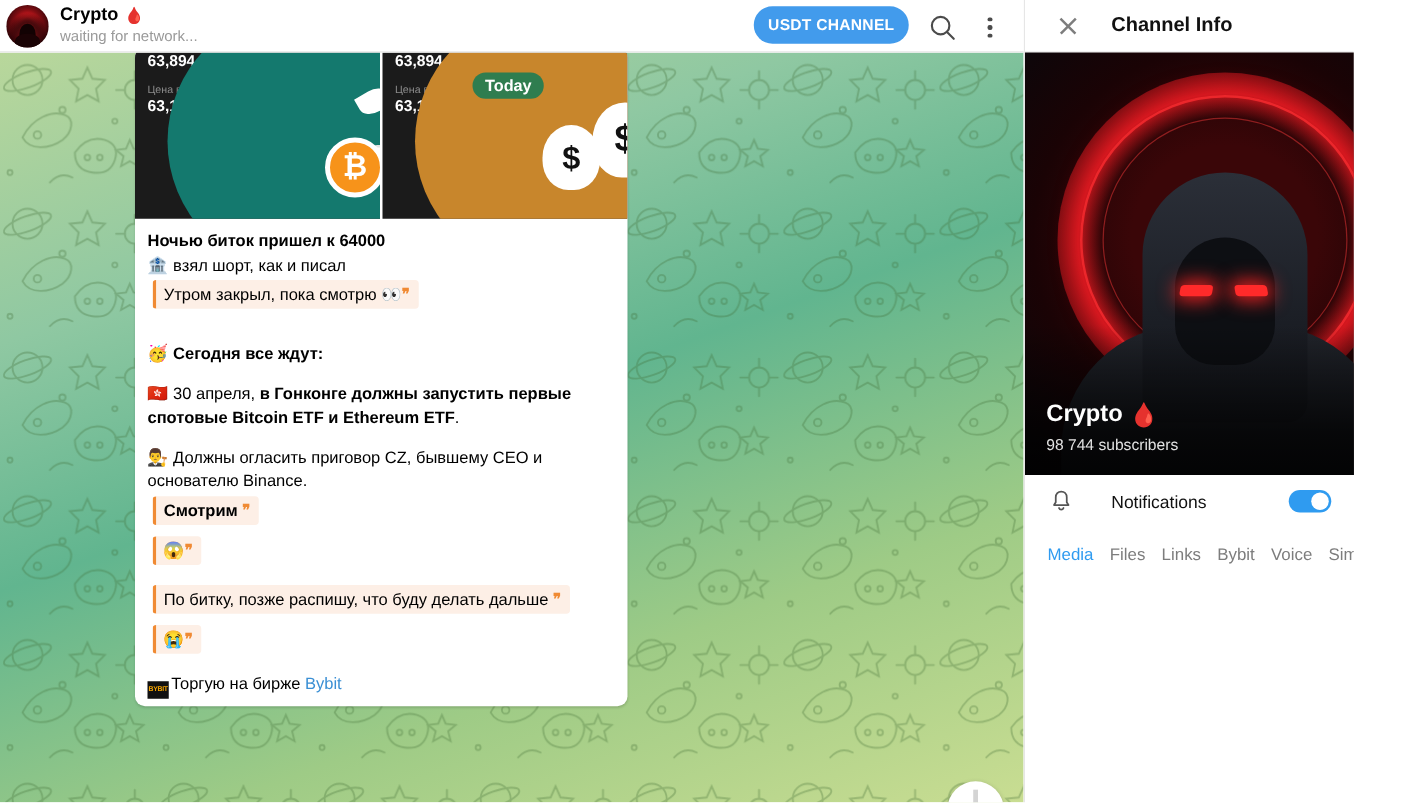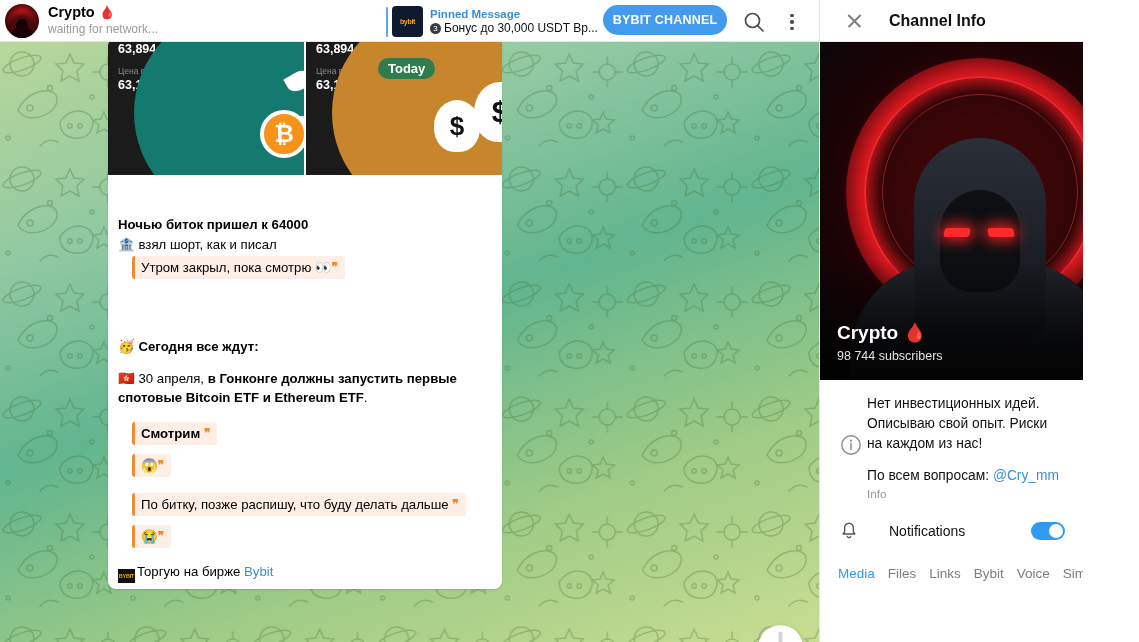--- a/index.html
+++ b/index.html
@@ -113,25 +113,25 @@
   .bag.b1 { left: 128px; top: 62px; width: 46px; height: 52px; font-size: 26px; }
   .bag.b2 { left: 168px; top: 44px; width: 52px; height: 60px; font-size: 30px; }
   .bag-top { position:absolute; background:#e8a33d; border-radius: 3px; }
   .today-badge {
     position:absolute; z-index:5; left: 72px; top: 20px; background:#2f7d4f; color:#fff;
     font-size: 13px; font-weight:bold; padding: 3px 10px; border-radius: 11px;
   }
 
   .msg-body { padding: 8px 10px 6px 10px; position: relative; }
   .line { font-size: 13.2px; line-height: 19.5px; color: #000; }
-  .bold { font-weight: bold; margin-top: 32px; }
+  .bold { font-weight: bold; }
   .spacer { height: 12px; }
   .quote {
     background: #fdefe6; border-left: 3px solid #f08a33; border-radius: 3px;
-    padding: 2px 7px 2px 6px; display: inline-block; margin: 2px 14px;
+    padding: 2px 7px 2px 6px; display: inline-block; margin: 2px 4px;
     font-size: 13.2px; line-height: 19px; color: #000;
   }
   .quote .qmark { color: #f08a33; font-weight: bold; font-size: 12px; vertical-align: top; }
   .lnk { color: #3a8fd4; text-decoration: none; }
   .emoji { font-size: 13.5px; }
   .bybit-sq {
     display:inline-flex; align-items:center; justify-content:center;
     width: 17px; height: 14px; background:#111; color:#f7a600; font-size:5.5px; font-weight:bold;
     vertical-align: -2px; margin-right: 2px; letter-spacing: -.2px;
   }
@@ -211,35 +211,22 @@
     <div id="chat-header">
       <div id="avatar"></div>
       <div class="hdr-titles">
         <div class="hdr-name">
           <span>Crypto</span>
           <span class="drop">🩸</span>
         </div>
         <div class="hdr-sub">waiting for network...</div>
       </div>
 
-      <div id="pinned">
-        <div class="pin-bar"></div>
-        <div class="pin-thumb">
-          <span class="bb">bybit</span>
-        </div>
-        <div class="pin-texts">
-          <div class="pin-title">Pinned Message</div>
-          <div class="pin-msg">
-            <span class="pin-dot"></span>
-            <span>Бонус до 30,000 USDT Вр...</span>
-          </div>
-        </div>
-      </div>
-
-      <button id="join-btn">BYBIT CHANNEL</button>
+
+      <button id="join-btn">USDT CHANNEL</button>
 
       <div id="search-icon-btn">
         <svg viewBox="0 0 26 26" width="26" height="26">
           <circle cx="11.5" cy="11.5" r="7" fill="none" stroke="#4b4b4b" stroke-width="1.7"></circle>
           <line x1="16.6" y1="16.6" x2="22" y2="22" stroke="#4b4b4b" stroke-width="1.7" stroke-linecap="round"></line>
         </svg>
       </div>
       <div id="menu-icon-btn">
           <i></i>
           <i></i>
@@ -324,20 +311,24 @@
           <div class="spacer"></div>
 
           <div class="line">
             <span class="emoji">🇭🇰</span>
             <span>30 апреля,</span>
             <span class="bold">в Гонконге должны запустить первые спотовые Bitcoin ETF и Ethereum ETF</span><span>.</span>
           </div>
 
           <div class="spacer"></div>
 
+          <div class="line">
+            <span class="emoji">👨‍⚖️</span>
+            <span>Должны огласить приговор CZ, бывшему CEO и основателю Binance.</span>
+          </div>
 
           <div>
             <span class="quote bold">
               <span>Смотрим</span> <span class="qmark">❞</span>
             </span>
           </div>
 
           <div style="margin-top:5px">
             <span class="quote">
               <span class="emoji">😱</span><span class="qmark">❞</span>
@@ -395,36 +386,20 @@
       <div class="eye l"></div>
       <div class="eye r"></div>
       <div id="cover-fade"></div>
       <div id="cover-name">
         <span>Crypto</span>
         <span>🩸</span>
       </div>
       <div id="cover-subs">98 744 subscribers</div>
     </div>
 
-    <div class="info-row" style="padding-top:14px">
-      <div class="info-ico" style="position:absolute; left:18px; margin-top:36px;">
-        <svg width="22" height="22" viewBox="0 0 22 22">
-          <circle cx="11" cy="11" r="9.2" fill="none" stroke="#8a8a8a" stroke-width="1.4"></circle>
-          <circle cx="11" cy="6.6" r="1.1" fill="#8a8a8a"></circle>
-          <line x1="11" y1="9.6" x2="11" y2="15.6" stroke="#8a8a8a" stroke-width="1.5" stroke-linecap="round"></line>
-        </svg>
-      </div>
-      <div class="info-txt" style="margin-left:29px">
-        <div class="info-main">Нет инвестиционных идей. Описываю свой опыт. Риски на каждом из нас!</div>
-        <div class="info-main" style="margin-top:12px">
-          <span>По всем вопросам: </span><a class="lnk" href="#">@Cry_mm</a>
-        </div>
-        <div class="info-sub">Info</div>
-      </div>
-    </div>
 
 
     <div class="notif-row">
       <div style="width:22px">
         <svg width="22" height="22" viewBox="0 0 22 22">
           <path d="M11 3.2c-2.6 0-4.4 2-4.4 4.6v4l-1.4 2.2h11.6L15.4 11.8v-4C15.4 5.2 13.6 3.2 11 3.2z" fill="none" stroke="#555" stroke-width="1.4" stroke-linejoin="round"></path>
           <path d="M9.2 16.4a1.9 1.9 0 0 0 3.6 0" fill="none" stroke="#555" stroke-width="1.4" stroke-linecap="round"></path>
         </svg>
       </div>
       <div class="notif-label">Notifications</div>

